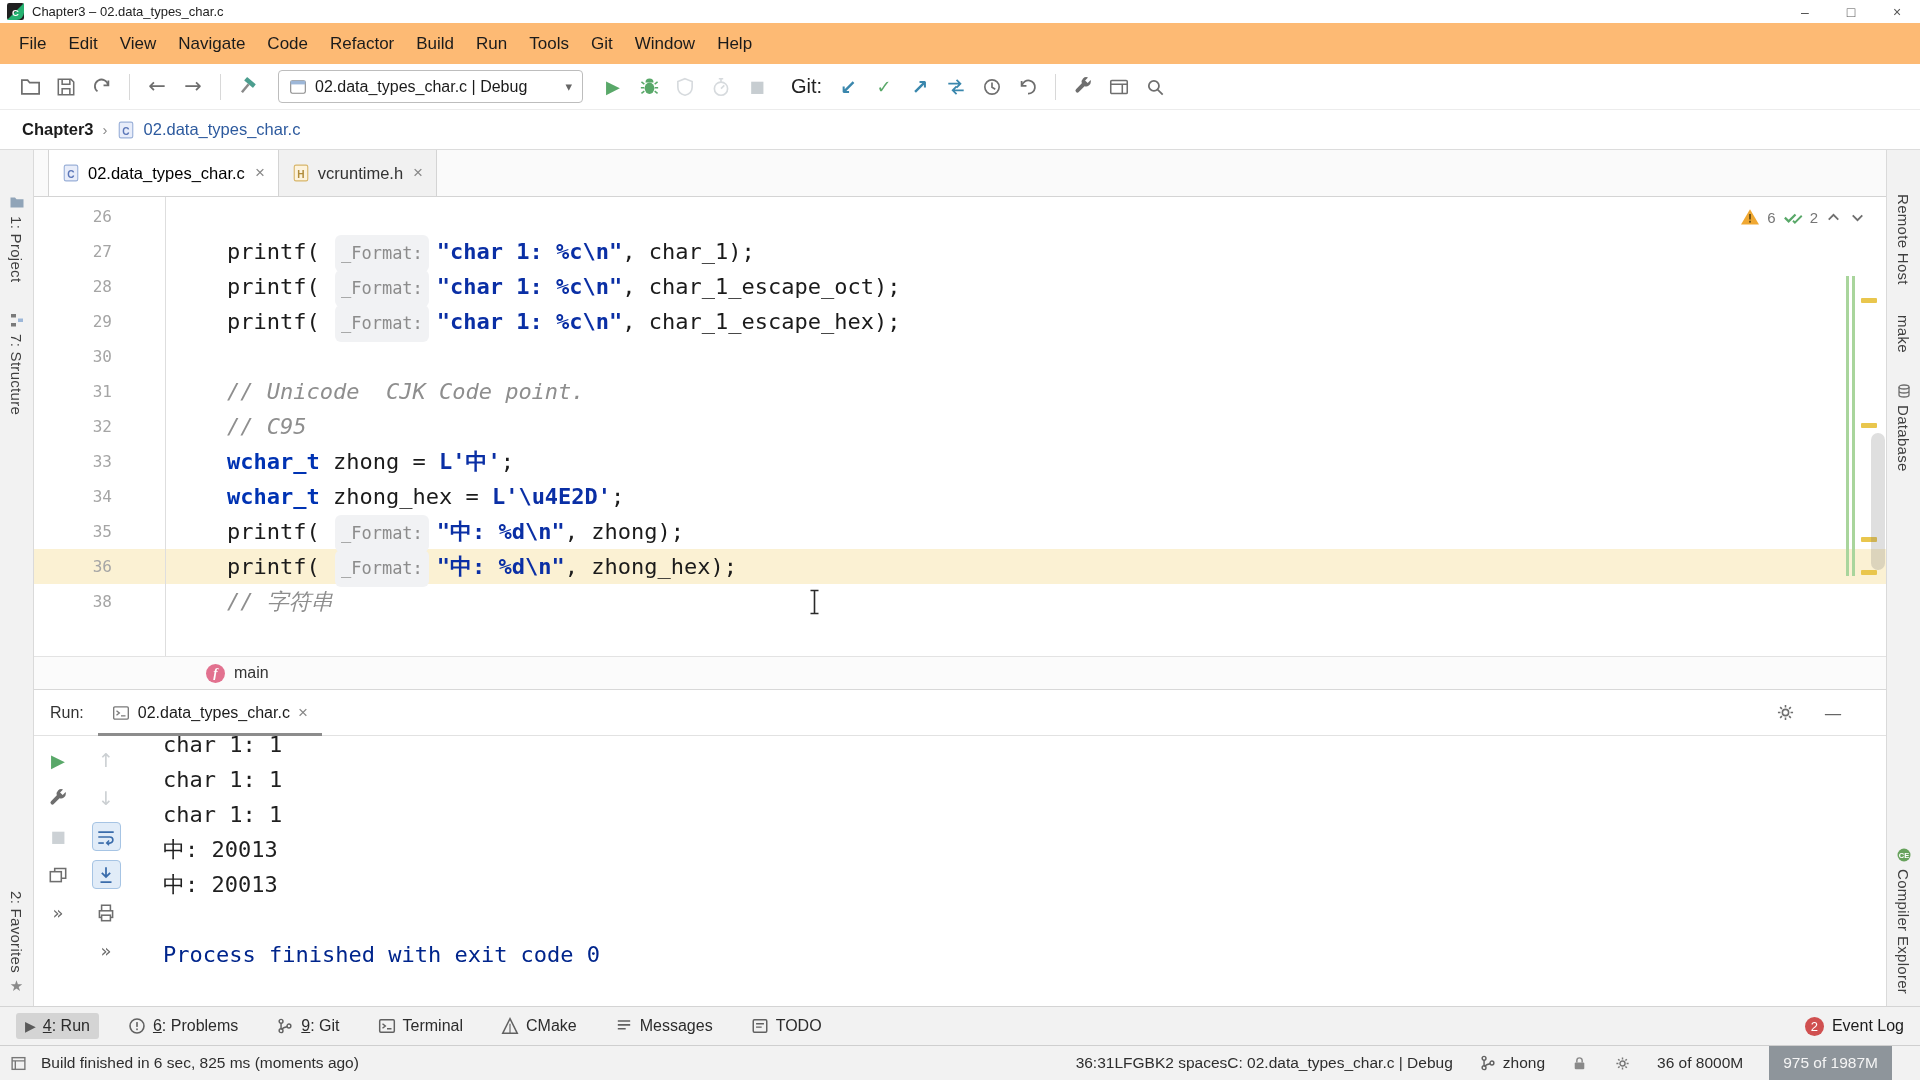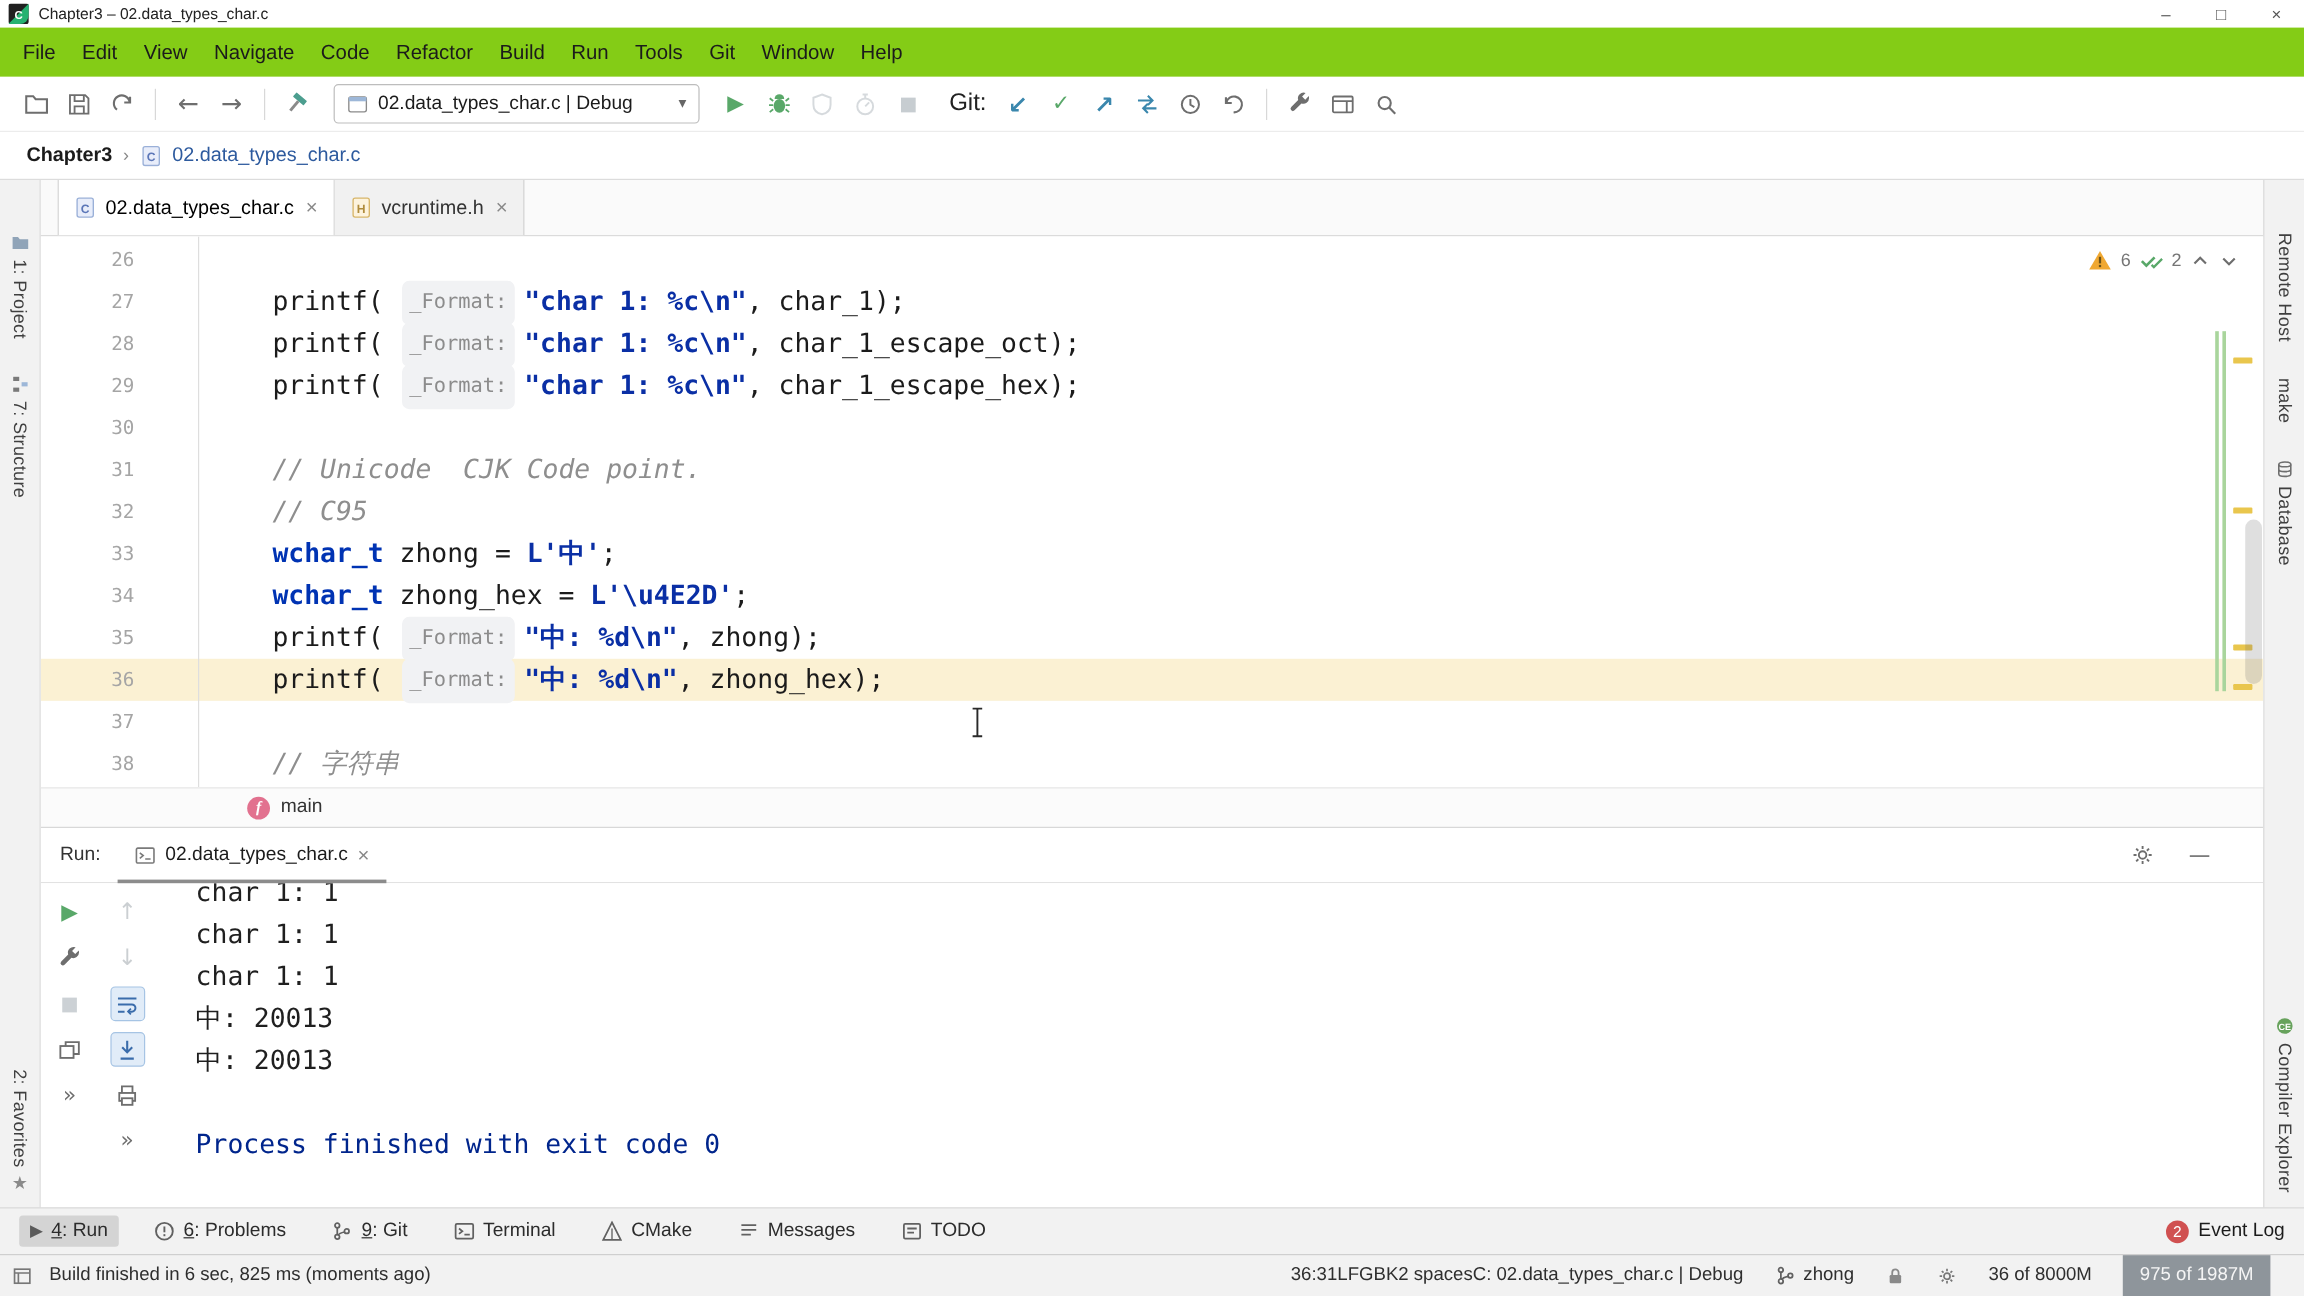--- a/index.html
+++ b/index.html
@@ -8,21 +8,21 @@
 .icon{display:inline-flex;align-items:center;justify-content:center;line-height:1;color:#6e6e6e;}
 .icon svg{display:block;}
 .tg{font-family:"DejaVu Sans",sans-serif;line-height:1;}
 
 
 .titlebar{height:23px;display:flex;align-items:center;gap:8px;padding-left:7px;background:#fff;font-size:13px;color:#222;}
 .win-controls{margin-left:auto;display:flex;height:100%;}
 .win-btn{width:46px;height:100%;display:flex;align-items:center;justify-content:center;font-size:14px;color:#555;}
 
 
-.menubar{height:41px;display:flex;align-items:center;padding-left:8px;font-size:17px;background:#84cc16;}
+.menubar{height:41px;display:flex;align-items:center;padding-left:8px;font-size:17px;background:#fdba74;}
 .menu-item{padding:0 11px;cursor:default;}
 
 
 .toolbar{height:46px;display:flex;align-items:center;padding-left:12px;background:#fff;border-bottom:1px solid #ececec;}
 .tb-btn{width:36px;height:36px;display:flex;align-items:center;justify-content:center;border-radius:4px;}
 .tb-btn.disabled{opacity:.55;}
 .tb-sep{width:1px;height:26px;background:#d8d8d8;margin:0 9px;}
 .run-config{height:33px;display:flex;align-items:center;gap:8px;border:1px solid #bdbdbd;border-radius:4px;padding:0 10px;margin:16px 12px;font-size:16px;min-width:305px;}
 .rc-text{flex:1;white-space:nowrap;}
 .rc-arrow{color:#666;font-size:13px;}
@@ -382,21 +382,20 @@
             <div class="code-line"><span class="gutter">27</span><span class="code"><span class="tk-plain">    printf( </span><span class="tk-hint">_Format:</span><span class="tk-str">"char 1: %c\n"</span><span class="tk-plain">, char_1);</span></span></div>
             <div class="code-line"><span class="gutter">28</span><span class="code"><span class="tk-plain">    printf( </span><span class="tk-hint">_Format:</span><span class="tk-str">"char 1: %c\n"</span><span class="tk-plain">, char_1_escape_oct);</span></span></div>
             <div class="code-line"><span class="gutter">29</span><span class="code"><span class="tk-plain">    printf( </span><span class="tk-hint">_Format:</span><span class="tk-str">"char 1: %c\n"</span><span class="tk-plain">, char_1_escape_hex);</span></span></div>
             <div class="code-line"><span class="gutter">30</span><span class="code"></span></div>
             <div class="code-line"><span class="gutter">31</span><span class="code"><span class="tk-plain">    </span><span class="tk-cmt">// Unicode  CJK Code point.</span></span></div>
             <div class="code-line"><span class="gutter">32</span><span class="code"><span class="tk-plain">    </span><span class="tk-cmt">// C95</span></span></div>
             <div class="code-line"><span class="gutter">33</span><span class="code"><span class="tk-plain">    </span><span class="tk-kw">wchar_t</span><span class="tk-plain"> zhong = </span><span class="tk-str">L'中'</span><span class="tk-plain">;</span></span></div>
             <div class="code-line"><span class="gutter">34</span><span class="code"><span class="tk-plain">    </span><span class="tk-kw">wchar_t</span><span class="tk-plain"> zhong_hex = </span><span class="tk-str">L'\u4E2D'</span><span class="tk-plain">;</span></span></div>
             <div class="code-line"><span class="gutter">35</span><span class="code"><span class="tk-plain">    printf( </span><span class="tk-hint">_Format:</span><span class="tk-str">"中: %d\n"</span><span class="tk-plain">, zhong);</span></span></div>
             <div class="code-line line-hl"><span class="gutter">36</span><span class="code"><span class="tk-plain">    printf( </span><span class="tk-hint">_Format:</span><span class="tk-str">"中: %d\n"</span><span class="tk-plain">, zhong_hex);</span></span></div>
-            <div class="code-line"><span class="gutter">37</span><span class="code"></span></div>
             <div class="code-line"><span class="gutter">38</span><span class="code"><span class="tk-plain">    </span><span class="tk-cmt">// 字符串</span></span></div>
           </div>
 
         <div class="inspections">
           <span class="icon">
               <svg width="20" height="20" viewBox="0 0 16 16">
                 <path d="M8 1.8L15.2 14H.8z" fill="#f0a832"></path>
                 <rect x="7.25" y="5.6" width="1.5" height="4.4" fill="#6b5118"></rect>
                 <rect x="7.25" y="11" width="1.5" height="1.5" fill="#6b5118"></rect>
               </svg>

